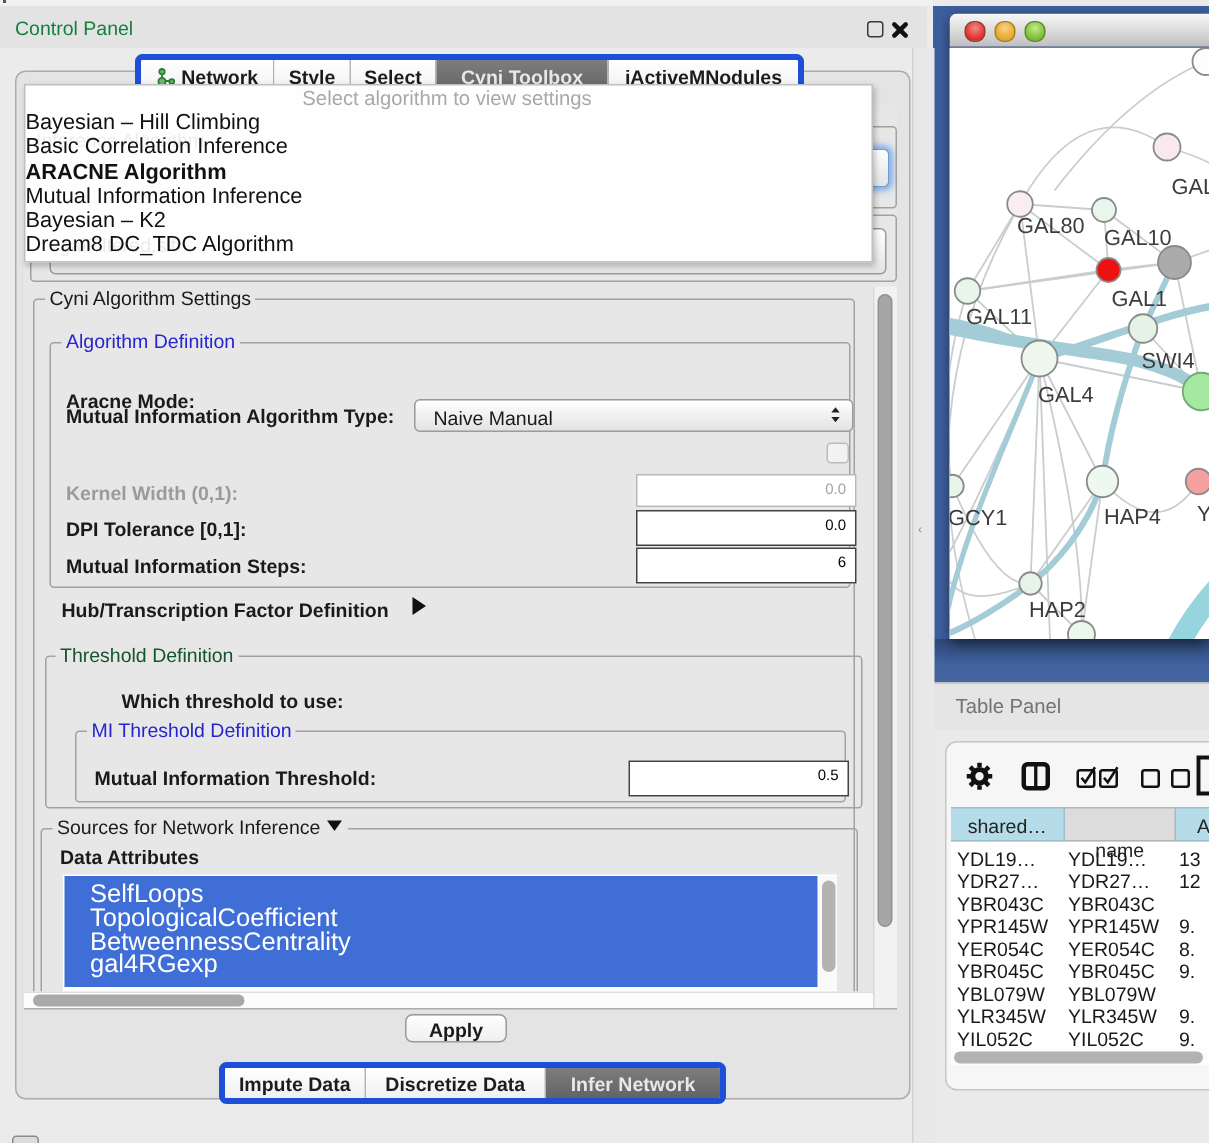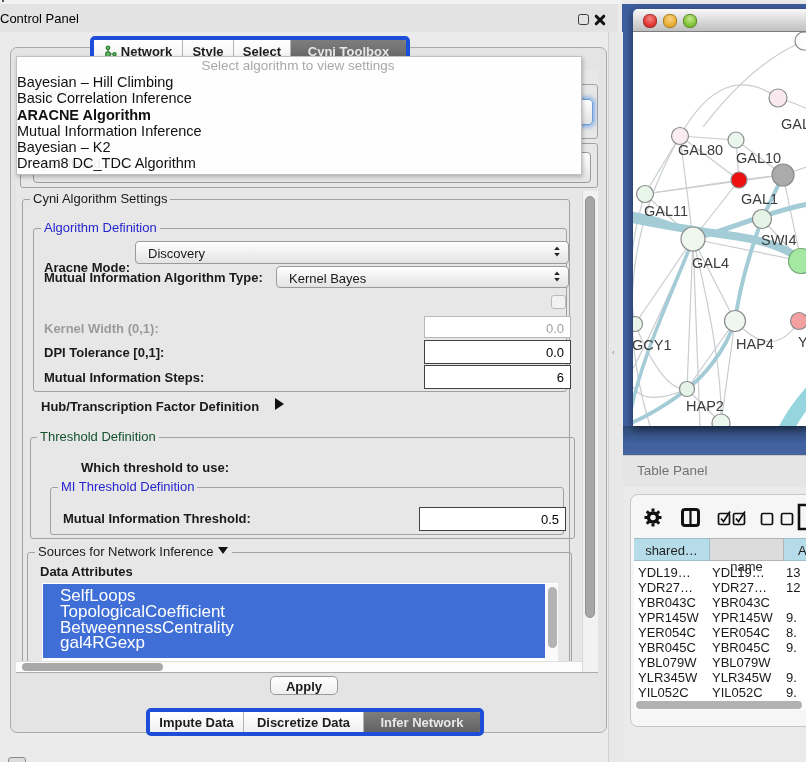--- a/index.html
+++ b/index.html
@@ -8,21 +8,21 @@
 .abs{position:absolute}
 .b13{font-size:13px;font-weight:bold;color:#1a1a1a;line-height:13px;white-space:nowrap}
 .r13{font-size:13px;color:#1a1a1a;line-height:13px;white-space:nowrap}
 .gray{color:#9b9b9b}
 .gb{position:absolute;border:1px solid #a2a2a2;border-radius:3px}
 .gbt{position:absolute;top:-7px;left:8px;background:#e7e7e7;padding:0 3px;font-size:13px;line-height:13px;white-space:nowrap}
 .combo{position:absolute;border:1px solid #9a9a9a;border-radius:4px;
  background:linear-gradient(#ffffff,#f2f2f2 45%,#e3e3e3);box-shadow:inset 0 1px 0 #fff}
 .combo .ct{position:absolute;left:12px;top:4px;font-size:13px;color:#1a1a1a;white-space:nowrap}
 .carr{position:absolute;right:7px;top:3px}
-.tf{position:absolute;background:#fff;border:1.4px solid #424242;font-size:13px;color:#000;text-align:left}
+.tf{position:absolute;background:#fff;border:1.4px solid #424242;font-size:10px;color:#000;text-align:left}
 .tf span{position:absolute;right:6px;top:4px}
 .tfd{border:1px solid #b8b8b8}
 .tfd span{color:#a2a2a2}
 .seg{position:absolute;display:flex;border:4px solid #1d4ed8;border-radius:5px;overflow:hidden;background:#fff}
 .seg div{font-size:13px;font-weight:bold;color:#1c1c1c;display:flex;align-items:center;justify-content:center;
  background:linear-gradient(#ffffff,#f0f0f0);border-right:1px solid #b4b4b4;box-sizing:border-box}
 .seg div:last-child{border-right:none}
 .seg .sel{background:linear-gradient(#7d7d7d,#636363);color:#e8e8e8;font-weight:bold}
 </style></head>
 <body>
@@ -160,21 +160,21 @@
  <div class="abs r13" style="left:4px;top:27px;line-height:15.05px">YDL19…<br>YDR27…<br>YBR043C<br>YPR145W<br>YER054C<br>YBR045C<br>YBL079W<br>YLR345W<br>YIL052C</div>
  <div class="abs r13" style="left:78px;top:27px;line-height:15.05px">YDL19…<br>YDR27…<br>YBR043C<br>YPR145W<br>YER054C<br>YBR045C<br>YBL079W<br>YLR345W<br>YIL052C</div>
  <div class="abs r13" style="left:152px;top:27px;line-height:15.05px">13<br>12<br><br>9.<br>8.<br>9.<br><br>9.<br>9.</div>
  <div class="abs" style="left:0px;top:160px;width:172px;height:12px;background:#fdfdfd"></div>
  <div class="abs" style="left:2px;top:163px;width:166px;height:8px;background:#b2b2b2;border-radius:4px"></div>
 </div>
 
 <div class="abs" style="left:0;top:0;width:622px;height:4px;background:#f1f1f1"></div>
 <div class="abs" style="left:2px;top:0;width:2px;height:2px;background:#555"></div>
 <div class="abs" style="left:0;top:4px;width:618px;height:28px;background:#e3e3e3;border-bottom:1px solid #d4d4d4"></div>
-<div class="abs r13" style="left:0;top:12px;color:#000000">Control Panel</div>
+<div class="abs r13" style="left:10px;top:12px;color:#15803d">Control Panel</div>
 <div class="abs" style="left:578px;top:14px;width:9px;height:9px;border:1.7px solid #3a3a3a;border-radius:2.5px"></div>
 <svg class="abs" style="left:594px;top:14px" width="12" height="12" viewBox="0 0 12 12">
  <g stroke="#111" stroke-width="3" stroke-linecap="round">
   <path d="M2.2,2.2 L9.8,9.8"></path>
       <path d="M9.8,2.2 L2.2,9.8"></path>
  </g>
 </svg>
 <div class="abs" style="left:0;top:32px;width:622px;height:730px;background:#ebebeb"></div>
 <div class="abs" style="left:608px;top:32px;width:14px;height:730px;background:#e8e8e8;border-left:1px solid #d2d2d2"></div>
 <div class="abs" style="left:612px;top:349px;width:5px;height:8px;color:#8a8a8a;font-size:8px;line-height:8px">‹</div>
@@ -188,47 +188,41 @@
     <path d="M4,4 L4,8" fill="none"></path>
           <path d="M5,9 L10,9" fill="none"></path>
     <circle cx="4" cy="2.8" r="1.8"></circle>
           <circle cx="4" cy="9.3" r="2.4"></circle>
           <circle cx="10.5" cy="9.3" r="1.6"></circle>
    </g>
   </svg>Network</div>
  <div style="width:51px">Style</div>
  <div style="width:57px">Select</div>
  <div class="sel" style="width:115px">Cyni Toolbox</div>
+ <div style="width:126px">jActiveMNodules</div>
 </div>
 
 <div class="abs" style="left:16px;top:70px;width:582px;height:602px;background:#e7e7e7;overflow:hidden">
 
  <div class="gb" style="left:4px;top:14px;width:576px;height:53px"></div>
  <div class="combo" style="left:12px;top:29px;width:563px;height:24px;border-color:#6a9fd8;box-shadow:0 0 4px 2px rgba(100,155,230,.75)"></div>
  <div class="gb" style="left:4px;top:73px;width:576px;height:43px"></div>
  <div class="combo" style="left:17px;top:82px;width:556px;height:29px"></div>
 
  <div class="gb" style="left:6px;top:129px;width:546px;height:554px"></div>
  <div class="gbt" style="left:14px;top:122px;color:#1a1a1a;position:absolute">Cyni Algorithm Settings</div>
 
  <div class="gb" style="left:17px;top:158px;width:532px;height:162px"></div>
  <div class="gbt" style="left:25px;top:151px;color:#2525cf;position:absolute">Algorithm Definition</div>
 
  <div class="abs b13" style="left:28px;top:191px">Aracne Mode:</div>
- <div class="combo" style="left:119px;top:171px;width:432px;height:21px">
-      <span class="ct">Discovery</span>
-  <svg class="carr" width="8" height="13" viewBox="0 0 8 13">
-        <path d="M4,1.5 L6.8,5 L1.2,5 Z" fill="#222"></path>
-        <path d="M4,11.5 L6.8,8 L1.2,8 Z" fill="#222"></path>
-      </svg>
-    </div>
 
  <div class="abs b13" style="left:28px;top:201px">Mutual Information Algorithm Type:</div>
  <div class="combo" style="left:260px;top:196px;width:291px;height:20px">
-      <span class="ct">Kernel Bayes</span>
+      <span class="ct">Naive Manual</span>
   <svg class="carr" width="8" height="13" viewBox="0 0 8 13">
         <path d="M4,1.5 L6.8,5 L1.2,5 Z" fill="#222"></path>
         <path d="M4,11.5 L6.8,8 L1.2,8 Z" fill="#222"></path>
       </svg>
     </div>
 
  <div class="abs" style="left:535px;top:225px;width:13px;height:12px;border:1px solid #bbb;border-radius:3px;background:#f2f2f2"></div>
 
  <div class="abs b13 gray" style="left:28px;top:252px">Kernel Width (0,1):</div>
  <div class="tf tfd" style="left:408px;top:246px;width:145px;height:20px">

